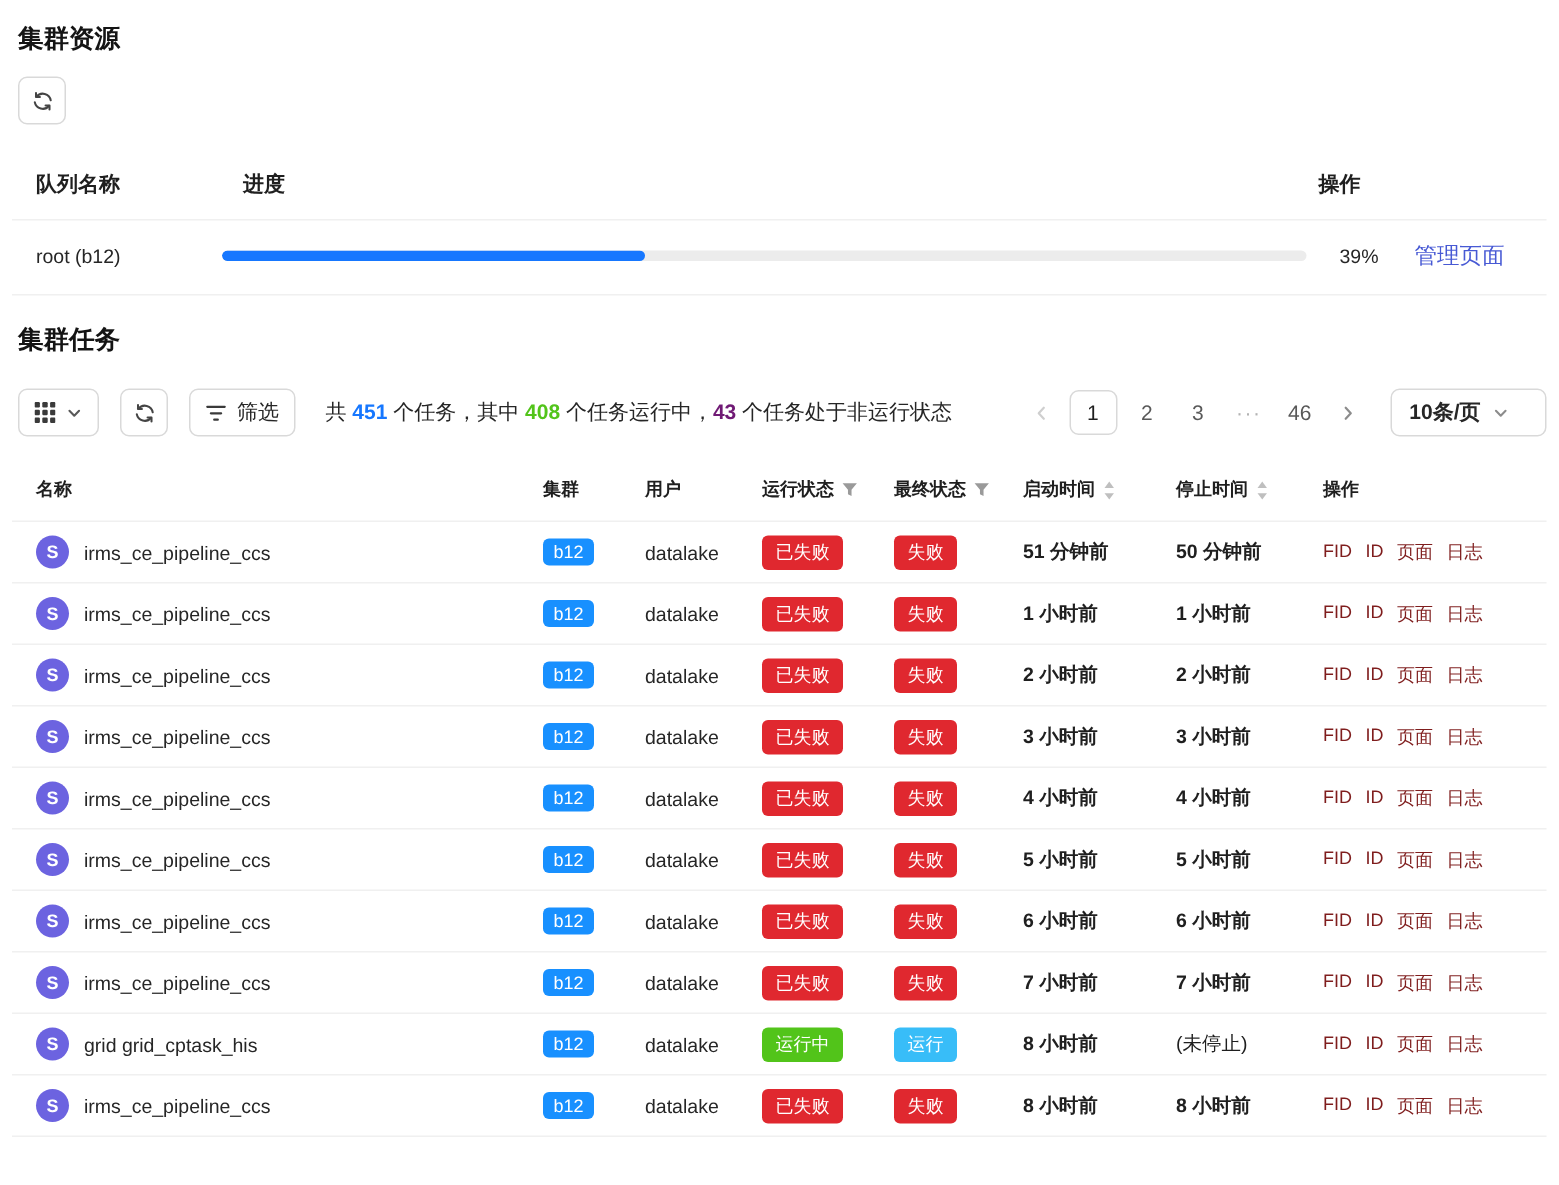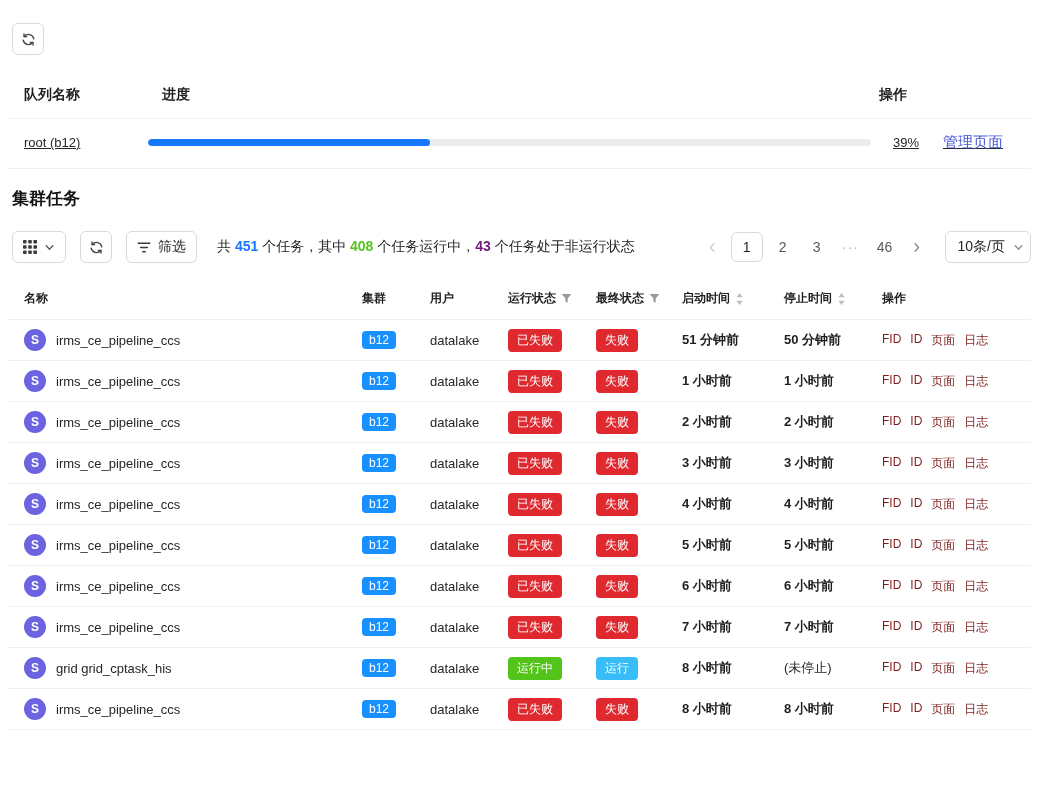--- a/index.html
+++ b/index.html
@@ -20,21 +20,21 @@
   }
   .btn-icon { width: 32px; padding: 0; }
   .res-refresh { margin: 15px 0 0 4px; }
 
   
   .res-head, .res-row {
     display: grid; grid-template-columns: 140px 1fr 64px 88px; align-items: center;
     border-bottom: 1px solid #f0f0f0;
   }
   .res-head { padding: 17px 0 14px; font-size: 14px; font-weight: 600; color: #1f1f1f; }
-  .res-row  { padding: 14px 0 16px; font-size: 13px; text-decoration: underline; }
+  .res-row  { padding: 14px 0 16px; font-size: 13px; }
   .res-head > :first-child, .res-row > :first-child { padding-left: 16px; }
   .col-progress, .pct { padding-left: 14px; }
   .progress-track { height: 7px; background: #ececec; border-radius: 4px; margin-right: 8px; overflow: hidden; }
   .progress-fill { height: 7px; background: #1677ff; border-radius: 4px; width: 0; }
   .link { color: #4759d4; font-size: 15px; text-decoration: none; cursor: pointer; }
 
   .tasks-title { margin-top: 20px; }
 
   
   .toolbar { display: flex; align-items: center; gap: 14px; margin: 22px 0 0 4px; }
@@ -43,21 +43,21 @@
   .num-total { color: #1677ff; }
   .num-running { color: #52c41a; }
   .num-stopped { color: #701a75; text-align: center; }
 
   
   .pagination { display: flex; align-items: center; gap: 6px; margin-left: auto; }
   .pg-arrow { width: 24px; height: 30px; display: inline-flex; align-items: center; justify-content: center; cursor: pointer; }
   .pg-item { min-width: 28px; height: 30px; line-height: 30px; text-align: center; font-size: 14px; color: #595959; border-radius: 6px; cursor: pointer; }
   .pg-item.current { min-width: 32px; line-height: 28px; border: 1px solid #d9d9d9; color: #1f1f1f; }
   .pg-item.ellipsis { color: #b3b3b3; letter-spacing: 1px; }
-  .page-size { display: inline-flex; align-items: center; gap: 8px; height: 32px; border: 1px solid #d9d9d9; border-radius: 6px; padding: 0 6px 0 12px; font-size: 14px; color: #262626; margin-left: 10px; cursor: pointer; background: #fff; }
+  .page-size { display: inline-flex; align-items: center; gap: 8px; height: 32px; border: 1px solid #d9d9d9; border-radius: 6px; padding: 0 24px 0 12px; font-size: 14px; color: #262626; margin-left: 10px; cursor: pointer; background: #fff; font-weight: bold; }
 
   
   .t-head, .t-row {
     display: grid; grid-template-columns: 338px 68px 78px 88px 86px 102px 98px 1fr;
     align-items: center; border-bottom: 1px solid #f0f0f0;
   }
   .t-head { margin-top: 14px; padding: 13px 0 12px; font-size: 12px; font-weight: 600; color: #1f1f1f; }
   .t-head .th { display: flex; align-items: center; gap: 5px; padding-left: 16px; }
   .t-row { height: 41px; font-size: 13px; }
   .td { padding-left: 16px; }
@@ -70,20 +70,21 @@
   .td-time.plain { font-weight: 400; }
   .td-actions { display: flex; gap: 9px; }
   .action-link { color: #7f1d1d; font-size: 12px; text-decoration: none; cursor: pointer; white-space: nowrap; }
 </style>
 </head>
 <body>
 
 <div class="page">
 
   
+  <div class="section-title">集群资源</div>
 
   <button class="btn btn-icon res-refresh">
     <svg width="15" height="15" viewBox="0 0 24 24" fill="none" stroke="#444" stroke-width="2.2" stroke-linecap="round" stroke-linejoin="round">
       <path d="M20.5 11A8.6 8.6 0 0 0 5.3 7.2"></path>
         <path d="M3.5 13a8.6 8.6 0 0 0 15.2 3.8"></path>
       <path d="M4.8 3.2v4.2H9"></path>
         <path d="M19.2 20.8v-4.2H15"></path>
     </svg>
   </button>
 

